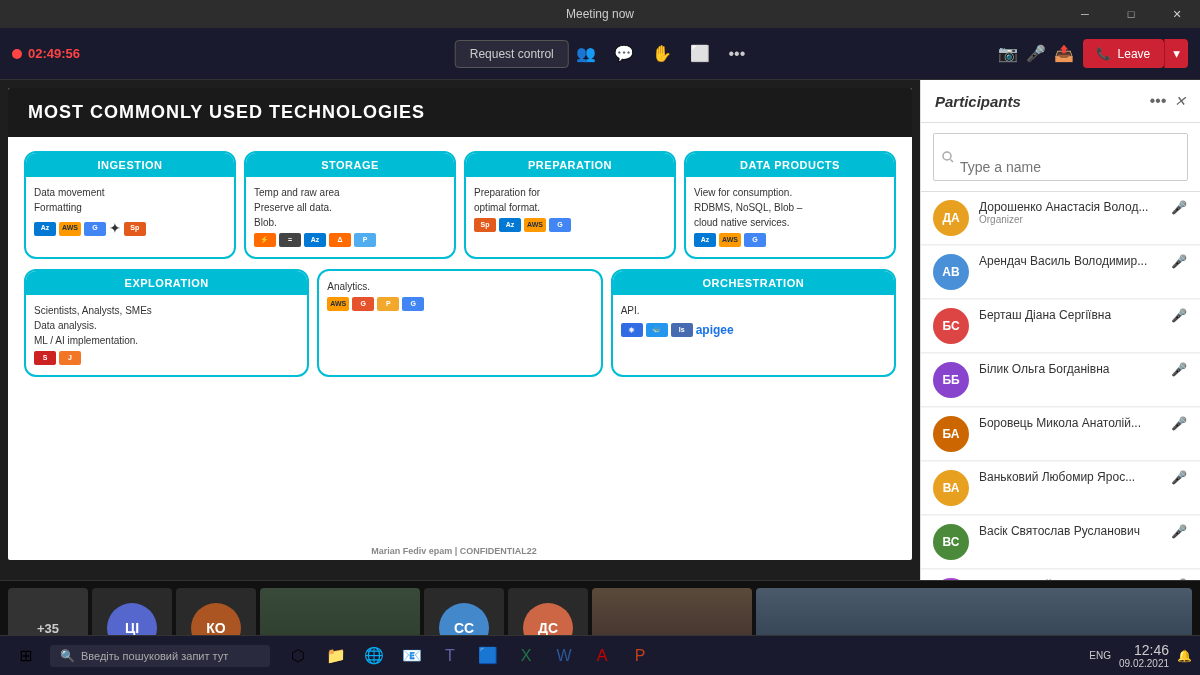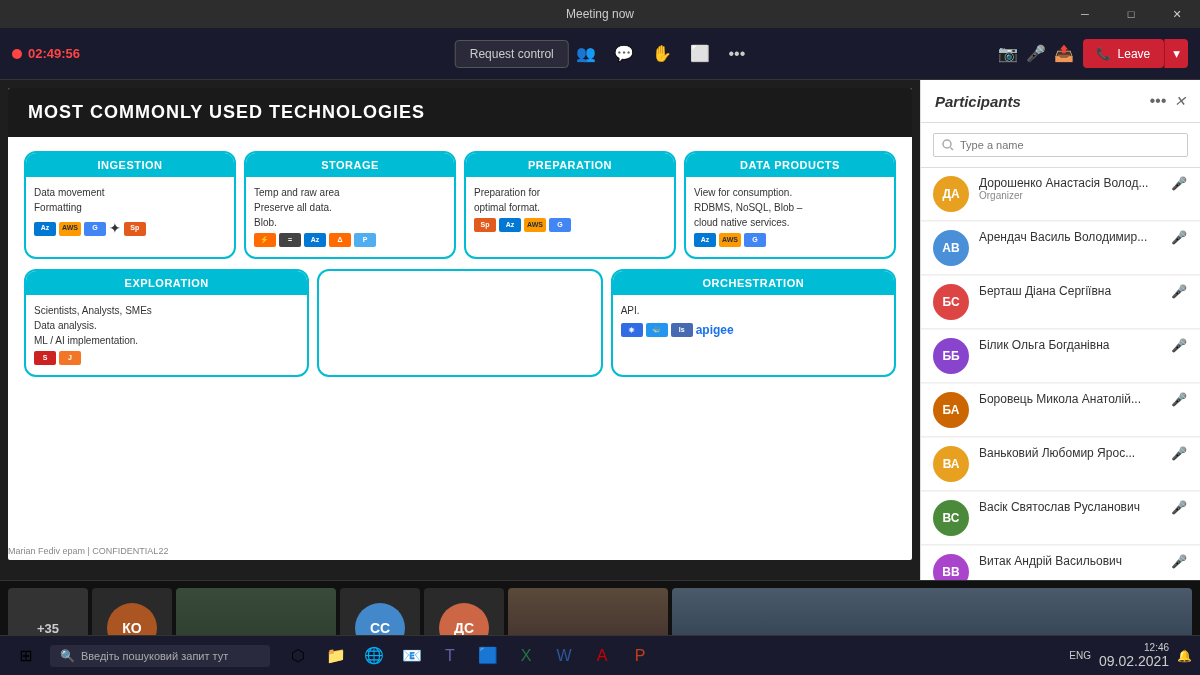--- a/index.html
+++ b/index.html
@@ -54,21 +54,21 @@
       background: #1a1a1a; color: white; padding: 14px 20px;
       font-size: 18px; font-weight: 700; letter-spacing: 1px;
     }
     .slide-content { padding: 14px 16px; }
     .slide-grid-top { display: grid; grid-template-columns: 1fr 1fr 1fr 1fr; gap: 8px; margin-bottom: 10px; }
     .slide-grid-bottom { display: grid; grid-template-columns: 1fr 1fr 1fr; gap: 8px; }
     .tech-box { border: 2px solid #00bcd4; border-radius: 12px; padding: 0; overflow: hidden; }
     .tech-box-header { background: #00bcd4; color: white; text-align: center; padding: 6px; font-size: 11px; font-weight: 700; letter-spacing: 0.5px; }
     .tech-box-body { padding: 8px; font-size: 10px; color: #333; line-height: 1.5; min-height: 80px; }
 
-    .slide-footer { position: absolute; bottom: 4px; left: 0; right: 12px; display: flex; justify-content: flex-start; font-size: 9px; color: #888; }
+    .slide-footer { position: absolute; bottom: 4px; left: 0; right: 12px; display: flex; justify-content: center; font-size: 9px; color: #888; font-weight: bold; }
 
     
     .participants-panel {
       position: absolute; top: 80px; right: 0; width: 280px; bottom: 95px;
       background: #f5f5f5; border-left: 1px solid #ddd; display: flex; flex-direction: column;
     }
     .panel-header {
       display: flex; align-items: center; padding: 12px 14px; background: white;
       border-bottom: 1px solid #ddd; gap: 8px; font-style: italic;
     }
@@ -126,22 +126,22 @@
     .taskbar-start { width: 36px; height: 36px; display: flex; align-items: center; justify-content: center; }
     .win-logo { font-size: 16px; }
     .taskbar-search {
       display: flex; align-items: center; background: #2a2a3e; border-radius: 3px;
       padding: 4px 10px; gap: 6px; flex: 0 0 220px; margin: 0 6px;
     }
     .taskbar-apps { display: flex; gap: 2px; margin-left: 4px; }
     .taskbar-app { width: 36px; height: 36px; display: flex; align-items: center; justify-content: center; border-radius: 3px; cursor: pointer; }
     .taskbar-right { margin-left: auto; display: flex; align-items: center; gap: 8px; color: #ccc; font-size: 10px; }
     .time-display { text-align: right; }
-    .t-time { font-size: 10px; }
-    .t-date { font-size: 14px; }
+    .t-time { font-size: 14px; }
+    .t-date { font-size: 10px; }
 
     
     .icon-row { display: flex; gap: 3px; align-items: center; flex-wrap: wrap; margin-top: 3px; }
     .mini-icon { 
       width: 22px; height: 14px; border-radius: 2px; display: inline-flex; align-items: center; 
       justify-content: center; font-size: 7px; font-weight: 700; color: white;
     }
     .mi-aws { background: #ff9900; color: #232f3e; }
     .mi-azure { background: #0078d4; }
     .mi-spark { background: #e25a1c; }
@@ -257,20 +257,29 @@
           <div class="tech-box-header">EXPLORATION</div>
           <div class="tech-box-body">
             Scientists, Analysts, SMEs<br>Data analysis.<br>ML / AI implementation.
             <div class="icon-row">
               <span class="mini-icon" style="background:#cc2222;">S</span>
               <span class="mini-icon" style="background:#f37626;">J</span>
             </div>
           </div>
         </div>
         <div class="tech-box">
+          <div class="tech-box-body">
+            Analytics.
+            <div class="icon-row">
+              <span class="mini-icon mi-aws" style="color:#232f3e;">AWS</span>
+              <span class="mini-icon" style="background:#e6522c;">G</span>
+              <span class="mini-icon" style="background:#f2a82b;">P</span>
+              <span class="mini-icon mi-gcp">G</span>
+            </div>
+          </div>
         </div>
         <div class="tech-box">
           <div class="tech-box-header">ORCHESTRATION</div>
           <div class="tech-box-body">
             API.
             <div class="icon-row">
               <span class="mini-icon mi-k8s">⎈</span>
               <span class="mini-icon" style="background:#2496ed;">🐳</span>
               <span class="mini-icon mi-istio">Is</span>
               <span style="font-size:12px; color:#1a73e8; font-weight:700;">apigee</span>
@@ -291,21 +300,21 @@
     <span class="panel-title">Participants</span>
     <span class="panel-more">•••</span>
     <span class="panel-close">✕</span>
   </div>
   <div class="search-bar">
     <div class="search-box">
       <svg width="12" height="12" viewBox="0 0 12 12">
         <circle cx="5" cy="5" r="4" fill="none" stroke="#aaa" stroke-width="1.5"></circle>
         <line x1="8.5" y1="8.5" x2="11" y2="11" stroke="#aaa" stroke-width="1.5"></line>
       </svg>
-      <input type="text" style="border: none; outline: none; font-size: 11px; color: #8b5cf6; width: 100%;" placeholder="Type a name">
+      <input type="text" style="border: none; outline: none; font-size: 14px; color: #8b5cf6; width: 100%; margin-top: 20px;" placeholder="Type a name">
     </div>
   </div>
   <div class="participant-list" id="participant-list">
       <div class="participant-item">
         <div class="p-avatar" style="background:#e8a020;">ДА</div>
         <div class="p-info">
     <div class="p-name">Дорошенко Анастасія Волод...</div>
     <div class="p-role">Organizer</div>
   </div>
         <span class="p-mic muted">🎤</span>
@@ -365,20 +374,23 @@
 
   </div>
         <span class="p-mic muted">🎤</span>
       </div>
     </div>
 </div>
 
 <div class="video-strip">
   <div class="video-thumb avatar-only" style="background:#333; cursor:pointer;">
     <span style="color:#ccc; font-size:13px; font-weight:700;">+35</span>
+  </div>
+  <div class="video-thumb avatar-only">
+    <div class="v-avatar" style="background:#5566cc;">ЦІ</div>
   </div>
   <div class="video-thumb avatar-only">
     <div class="v-avatar" style="background:#aa5522;">КО</div>
   </div>
   <div class="video-thumb wide" style="background:#3a4a3a; position:relative;">
     <div style="width:100%;height:100%;background:linear-gradient(180deg,#3a4a3a,#2a3a2a);"></div>
     <div class="v-label">Іваха Станіслав Степ...</div>
     <div style="position:absolute;bottom:18px;right:6px;font-size:10px;color:#ccc;">🎤</div>
   </div>
   <div class="video-thumb avatar-only" style="width:80px;">

